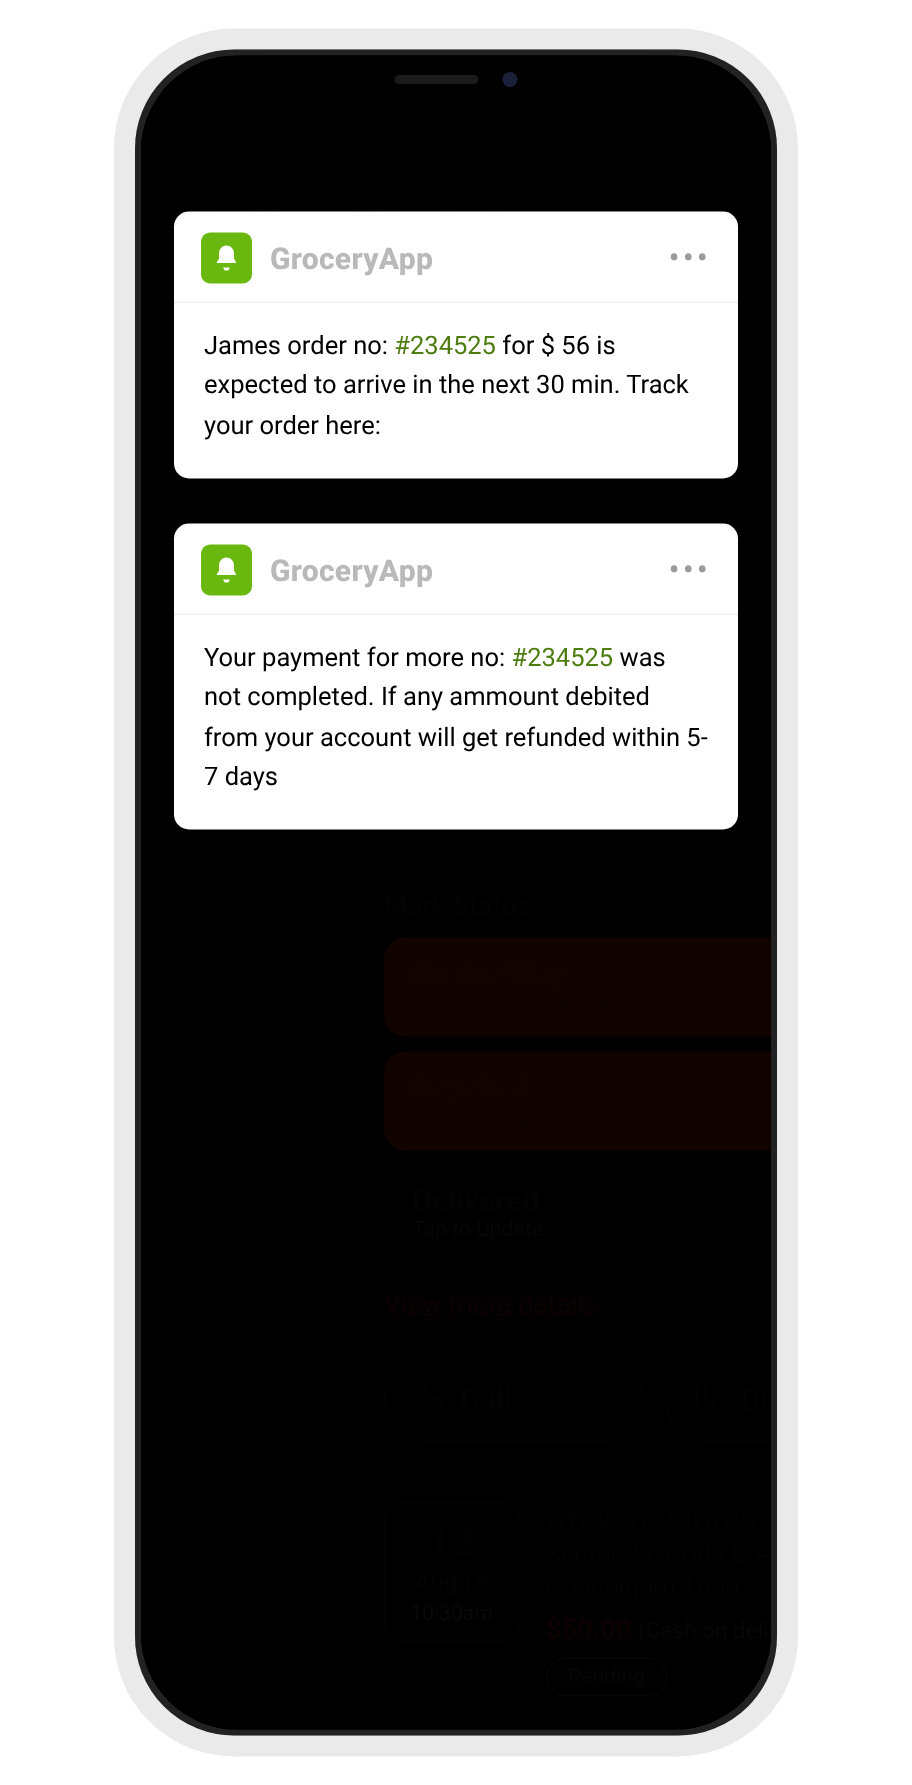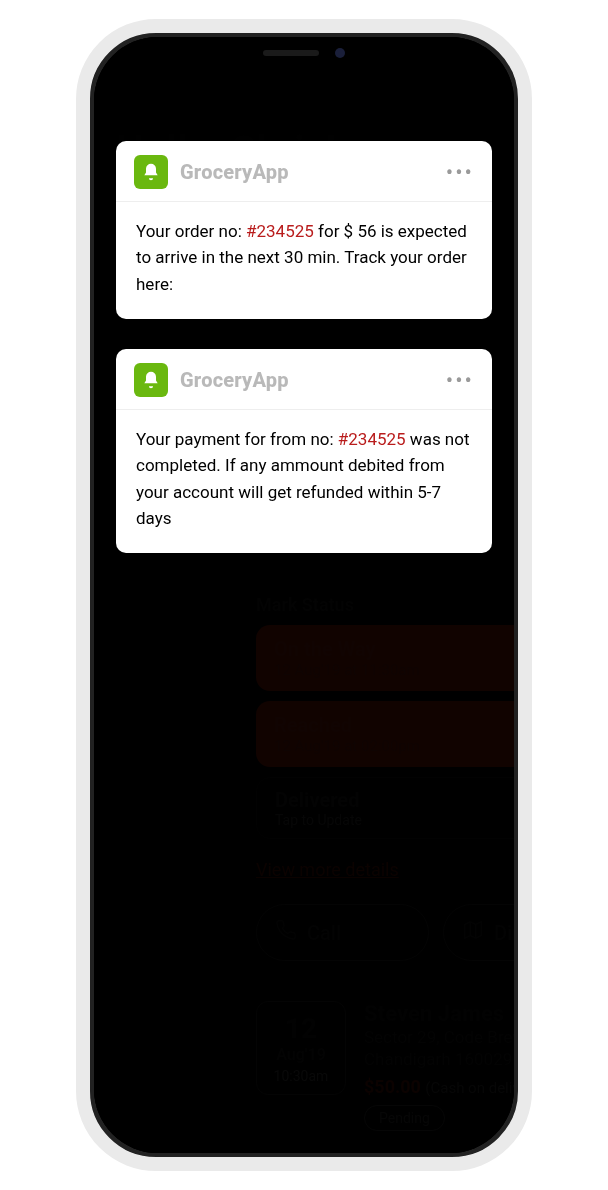--- a/index.html
+++ b/index.html
@@ -130,21 +130,21 @@
     width:34px; height:34px; background:#6ab80f; border-radius:6px;
     display:flex; align-items:center; justify-content:center;
   }
   .app-icon svg { width:20px; height:20px; fill:#fff; }
   .app-name { font-size:20px; font-weight:800; color:#b9b9b9; letter-spacing:0.2px; }
   .dots { margin-left:auto; color:#9a9a9a; font-size:22px; letter-spacing:2px; }
   .notif-body {
     padding:16px 20px 22px;
     font-size:17px; line-height:1.55; color:#000;
   }
-  .link-blue { color:#b91c1c; }
+  .link-blue { color:#4d7c0f; }
   .link-blue.underline { text-decoration:underline; }
 </style>
 </head>
 <body>
 
 <div class="phone">
   <span class="side-btn sb-left1"></span>
   <span class="side-btn sb-left2"></span>
   <span class="side-btn sb-left3"></span>
   <span class="side-btn sb-right"></span>
@@ -250,36 +250,36 @@
         <div class="notif-head">
           <span class="app-icon">
             <svg viewBox="0 0 24 24">
                 <path d="M12 2a6 6 0 0 0-6 6v4.5L4 16h16l-2-3.5V8a6 6 0 0 0-6-6zm0 20a2.5 2.5 0 0 0 2.5-2.5h-5A2.5 2.5 0 0 0 12 22z"></path>
               </svg>
           </span>
           <span class="app-name">GroceryApp</span>
           <span class="dots">•••</span>
         </div>
         <div class="notif-body">
-          <span>Your order no: </span><span class="link-blue">#234525</span><span> for $ 56  is expected to arrive  in the next 30 min. Track your order here:</span>
+          <span>James order no: </span><span class="link-blue">#234525</span><span> for $ 56  is expected to arrive  in the next 30 min. Track your order here:</span>
           <br>
         </div>
       </div>
 
       <div class="notif">
         <div class="notif-head">
           <span class="app-icon">
             <svg viewBox="0 0 24 24">
                 <path d="M12 2a6 6 0 0 0-6 6v4.5L4 16h16l-2-3.5V8a6 6 0 0 0-6-6zm0 20a2.5 2.5 0 0 0 2.5-2.5h-5A2.5 2.5 0 0 0 12 22z"></path>
               </svg>
           </span>
           <span class="app-name">GroceryApp</span>
           <span class="dots">•••</span>
         </div>
         <div class="notif-body">
-          <span>Your payment for from no: </span><span class="link-blue">#234525</span><span>  was not completed.  If any ammount debited from your account will get refunded within 5-7 days</span>
+          <span>Your payment for more no: </span><span class="link-blue">#234525</span><span>  was not completed.  If any ammount debited from your account will get refunded within 5-7 days</span>
         </div>
       </div>
 
     </div>
 
   </div>
 </div>
 
 </body></html>

